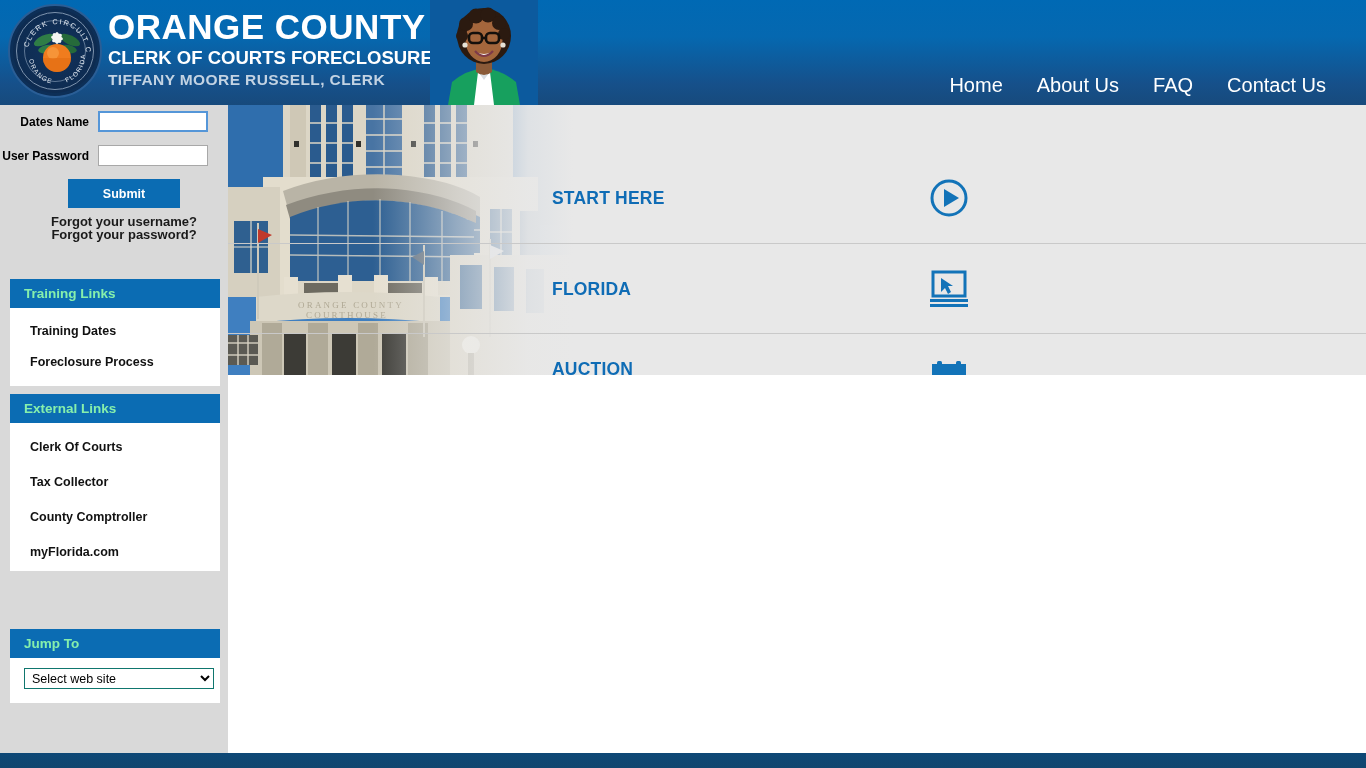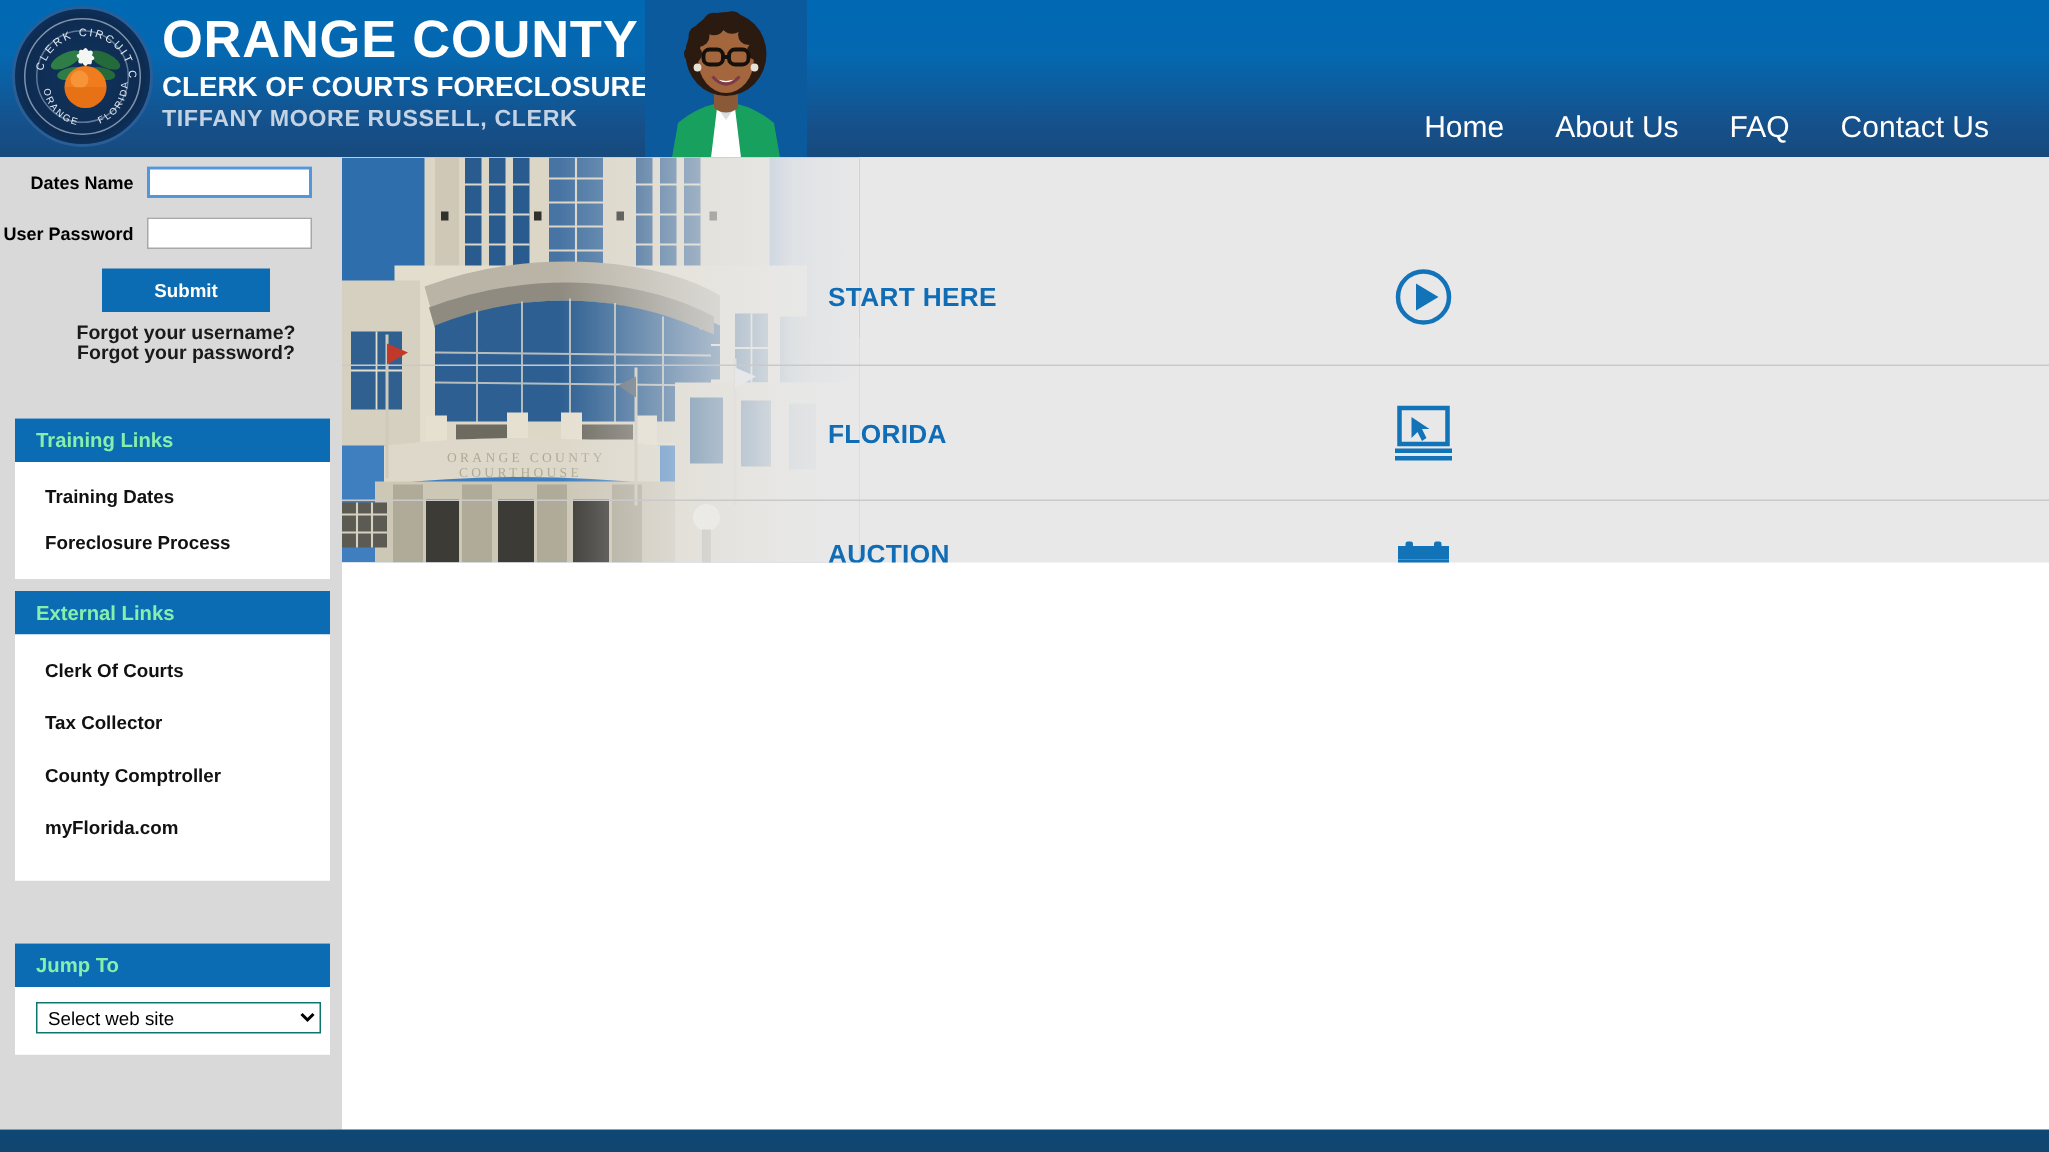--- a/index.html
+++ b/index.html
@@ -412,21 +412,21 @@
     <div class="sidebox" style="top:174px;">
       <div class="sidebox-head">Training Links</div>
       <div class="sidebox-body">
         <a href="#">Training Dates</a>
         <a href="#">Foreclosure Process</a>
       </div>
     </div>
 
     <div class="sidebox" style="top:289px;">
       <div class="sidebox-head">External Links</div>
-      <div class="sidebox-body" style="padding-bottom:18px;">
+      <div class="sidebox-body" style="padding-bottom:2px;">
         <a href="#" style="padding-top:9px;padding-bottom:11px;">Clerk Of Courts</a>
         <a href="#" style="padding-top:9px;padding-bottom:11px;">Tax Collector</a>
         <a href="#" style="padding-top:9px;padding-bottom:11px;">County Comptroller</a>
         <a href="#" style="padding-top:9px;padding-bottom:9px;">myFlorida.com</a>
       </div>
     </div>
 
     <div class="sidebox" style="top:524px;">
       <div class="sidebox-head">Jump To</div>
       <div class="jump-body">

